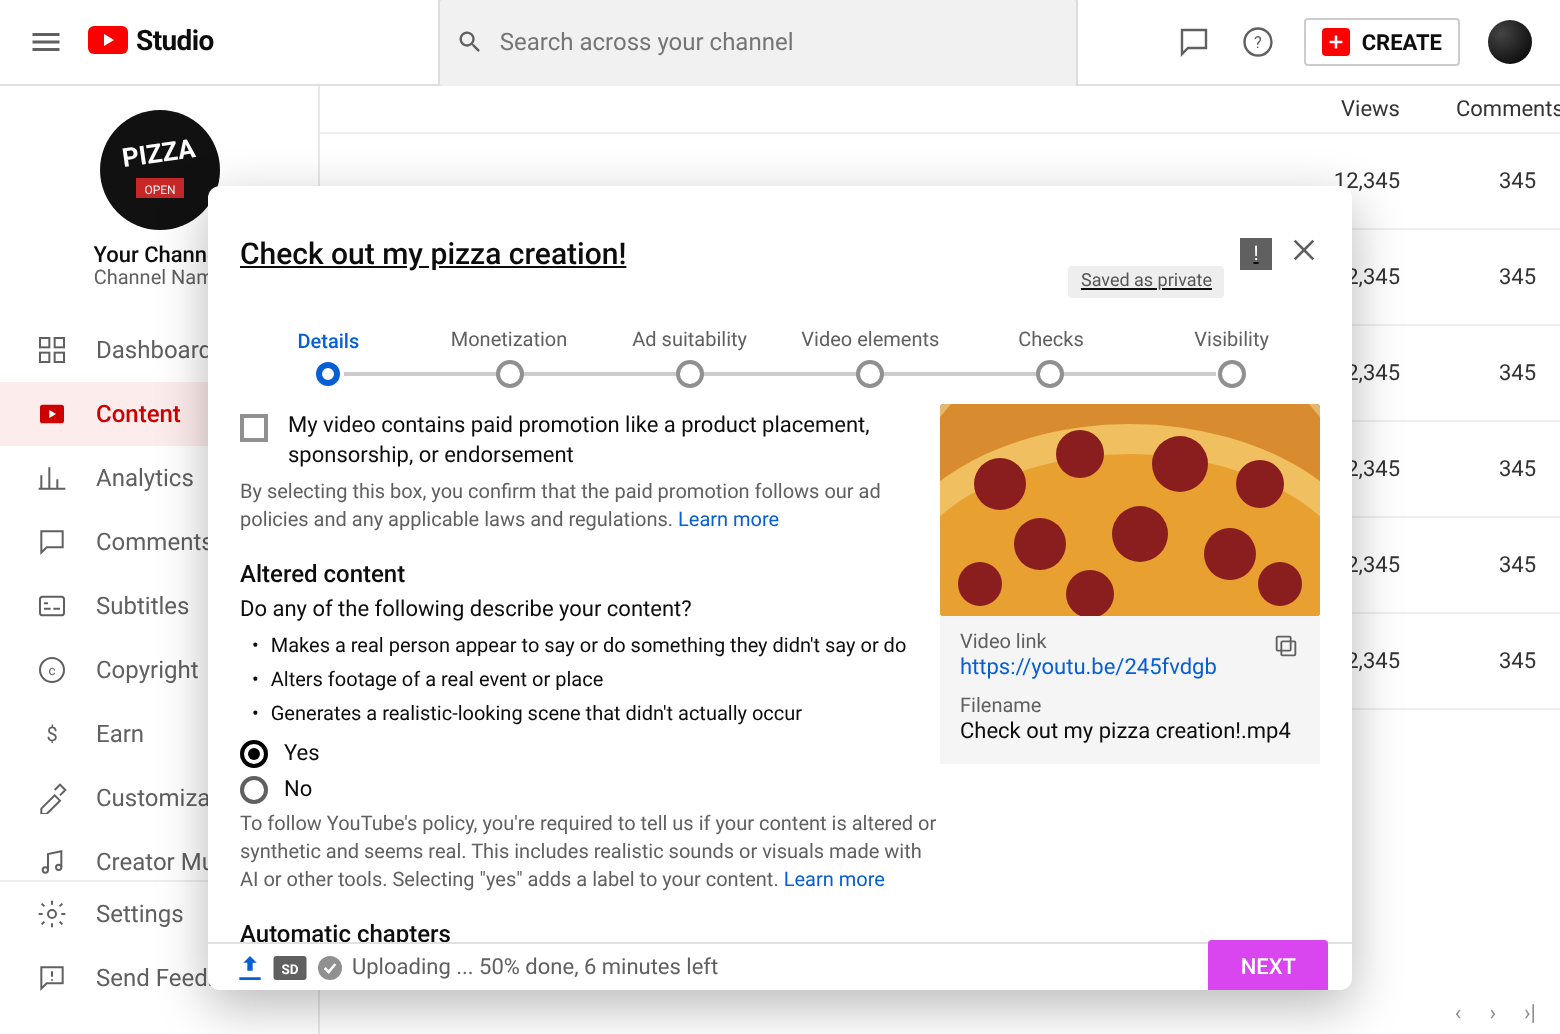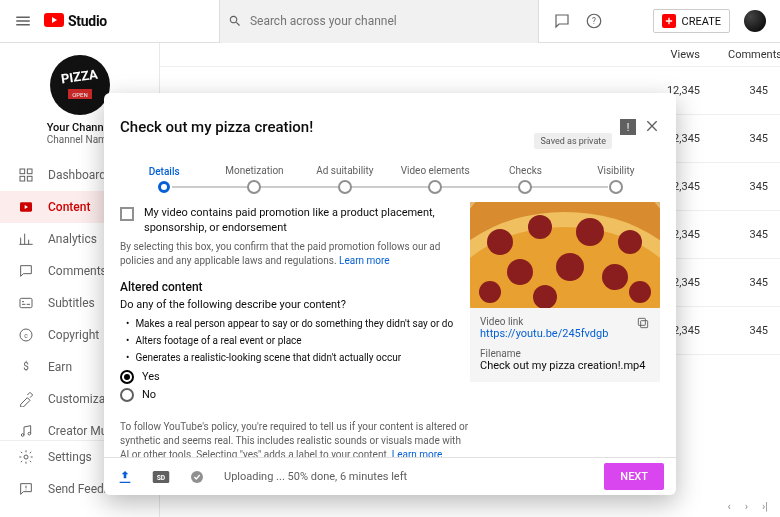--- a/index.html
+++ b/index.html
@@ -10,21 +10,21 @@
   .hamburger { cursor: pointer; }
   .logo { display: flex; gap: 4px; }
   .logo-red { width: 20px; height: 14px; background: #f00; border-radius: 3px; display: flex; align-items: center; justify-content: center; }
   .logo-tri { width: 0; height: 0; border-left: 5px solid #fff; border-top: 3px solid transparent; border-bottom: 3px solid transparent; }
   .logo-text { font-weight: 700; font-size: 14px; letter-spacing: -0.3px; }
   .search { flex: 1; max-width: 320px; margin-left: 100px; }
   .search-box { height: 45px; background: #f1f1f1; border: 1px solid #ddd; border-radius: 2px; display: flex; align-items: center; padding: 0 8px; gap: 8px; }
   .search-box input { border: none; background: none; outline: none; flex: 1; font-size: 12px; color: #606060; }
   .hdr-right { margin-left: auto; display: flex; align-items: center; gap: 14px; }
   .icon-btn { width: 18px; height: 18px; display: flex; align-items: center; justify-content: center; cursor: pointer; }
-  .create-btn { border: 1px solid #ccc; border-radius: 2px; padding: 4px 8px; display: flex; align-items: center; gap: 6px; font-size: 11px; font-weight: 400; cursor: pointer; margin-left: 36px; }
+  .create-btn { border: 1px solid #ccc; border-radius: 2px; padding: 4px 8px; display: flex; align-items: center; gap: 6px; font-size: 11px; font-weight: 700; cursor: pointer; }
   .create-icon { width: 14px; height: 14px; background: #f00; border-radius: 2px; display: flex; align-items: center; justify-content: center; }
   .avatar { width: 22px; height: 22px; border-radius: 50%; background: radial-gradient(circle at 30% 30%, #444, #000); }
 
   
   .sb { position: absolute; left: 0; top: 43px; width: 160px; bottom: 0; background: #fff; border-right: 1px solid #e8e8e8; overflow: hidden; }
   .sb-profile { padding: 12px 0 6px; text-align: center; }
   .sb-avatar { width: 60px; height: 60px; border-radius: 50%; margin: 0 auto 6px; overflow: hidden; }
   .sb-chname { font-size: 11px; font-weight: 500; }
   .sb-sub { font-size: 10px; color: #606060; }
   .sb-items { margin-top: 8px; }
@@ -36,27 +36,27 @@
   
   .bg-table { position: absolute; left: 160px; top: 43px; right: 0; bottom: 0; background: #fff; font-size: 11px; color: #606060; }
   .bg-table-head { height: 24px; border-bottom: 1px solid #eee; display: flex; justify-content: flex-end; align-items: center; padding-right: 12px; gap: 28px; }
   .bg-row { height: 48px; border-bottom: 1px solid #eee; display: flex; justify-content: flex-end; align-items: center; padding-right: 12px; gap: 28px; }
   .bg-num { width: 40px; text-align: right; color: #333; }
   .bg-pager { position: absolute; bottom: 4px; right: 12px; display: flex; gap: 14px; color: #909090; }
 
   
   .modal-bd { position: absolute; inset: 43px 0 0 0; background: rgba(0,0,0,0.0); }
   .modal { position: absolute; top: 50px; left: 104px; width: 572px; height: 402px; background: #fff; border-radius: 6px; box-shadow: 0 8px 26px rgba(0,0,0,0.28); display: flex; flex-direction: column; overflow: hidden; }
-  .modal-hd { padding: 12px 16px 4px; display: flex; align-items: center; gap: 8px; }
+  .modal-hd { padding: 12px 16px 4px; display: flex; align-items: center; gap: 8px; text-decoration: underline; }
   .modal-title { font-size: 15px; font-weight: 500; flex: 1; }
   .badge { background: #eee; color: #555; font-size: 9px; padding: 3px 6px; border-radius: 2px; margin-top: 28px; }
   .alert-sq { width: 16px; height: 16px; background: #606060; color: #fff; font-size: 10px; display: flex; align-items: center; justify-content: center; cursor: pointer; }
   .close { cursor: pointer; }
 
-  .stepper { display: flex; align-items: center; padding: 12px 15px 0; position: relative; }
+  .stepper { display: flex; align-items: center; padding: 12px 15px 0; position: relative; justify-content: center; }
   .step { flex: 1; text-align: center; font-size: 10px; color: #606060; position: relative; }
   .step.active { color: #065fd4; font-weight: 500; }
   .step-dot { width: 14px; height: 14px; border-radius: 50%; border: 2px solid #909090; background: #fff; margin: 4px auto 0; position: relative; z-index: 2; }
   .step.active .step-dot { border-color: #065fd4; border-width: 3px; width: 12px; height: 12px; }
   .step-line { position: absolute; height: 2px; background: #ccc; top: calc(12px + 10px + 4px + 7px); left: 68px; right: 68px; z-index: 1; }
 
   .modal-body { flex: 1; overflow-y: auto; padding: 8px 16px 8px 16px; display: flex; gap: 0; }
   .body-left { flex: 1; font-size: 11px; color: #0d0d0d; }
   .chk-row { display: flex; gap: 10px; margin: 4px 0; }
   .chk-box { width: 14px; height: 14px; border: 2px solid #909090; margin-top: 1px; flex-shrink: 0; }
@@ -71,21 +71,21 @@
   .radio { width: 14px; height: 14px; border: 2px solid #606060; border-radius: 50%; position: relative; }
   .radio.on { border-color: #000; }
   .radio.on::after { content: ""; position: absolute; inset: 2px; background: #000; border-radius: 50%; }
 
   .body-right { width: 190px; }
   .thumb { width: 190px; height: 106px; background: #7a3a1d; border-radius: 2px; overflow: hidden; position: relative; }
   .meta { background: #f5f5f5; padding: 8px 10px 10px; font-size: 10px; color: #606060; }
   .meta .vl { color: #065fd4; font-size: 11px; }
   .copy { float: right; cursor: pointer; }
 
-  .modal-ft { height: 38px; border-top: 1px solid #e0e0e0; display: flex; align-items: center; padding: 0 12px; gap: 18px; }
+  .modal-ft { height: 24px; border-top: 1px solid #e0e0e0; display: flex; align-items: center; padding: 0 12px; gap: 2px; }
   .ft-icon { width: 18px; height: 18px; display: flex; align-items: center; justify-content: center; }
   .upload-text { font-size: 11px; color: #606060; }
   .next-btn { margin-left: auto; background: #d946ef; color: #fff; border: none; padding: 7px 16px; font-size: 11px; font-weight: 500; border-radius: 2px; cursor: pointer; }
 
   ::-webkit-scrollbar { width: 6px; }
   ::-webkit-scrollbar-thumb { background: #ccc; border-radius: 3px; }
 </style>
 </head>
 <body>
 
@@ -330,21 +330,21 @@
           <li>Generates a realistic-looking scene that didn't actually occur</li>
         </ul>
         <div class="radio-row">
           <div class="radio on"></div>
           <span>Yes</span>
         </div>
         <div class="radio-row">
           <div class="radio"></div>
           <span>No</span>
         </div>
-        <div class="small-gray" style="margin-top:18px">
+        <div class="small-gray" style="margin-top:4px">
           <span>To follow YouTube's policy, you're required to tell us if your content is altered or synthetic and seems real. This includes realistic sounds or visuals made with AI or other tools. Selecting "yes" adds a label to your content.</span>
           <span class="link">Learn more</span>
         </div>
 
         <div class="sec-title">Automatic chapters</div>
 
       </div>
 
       <div class="body-right">
         <div class="thumb">

